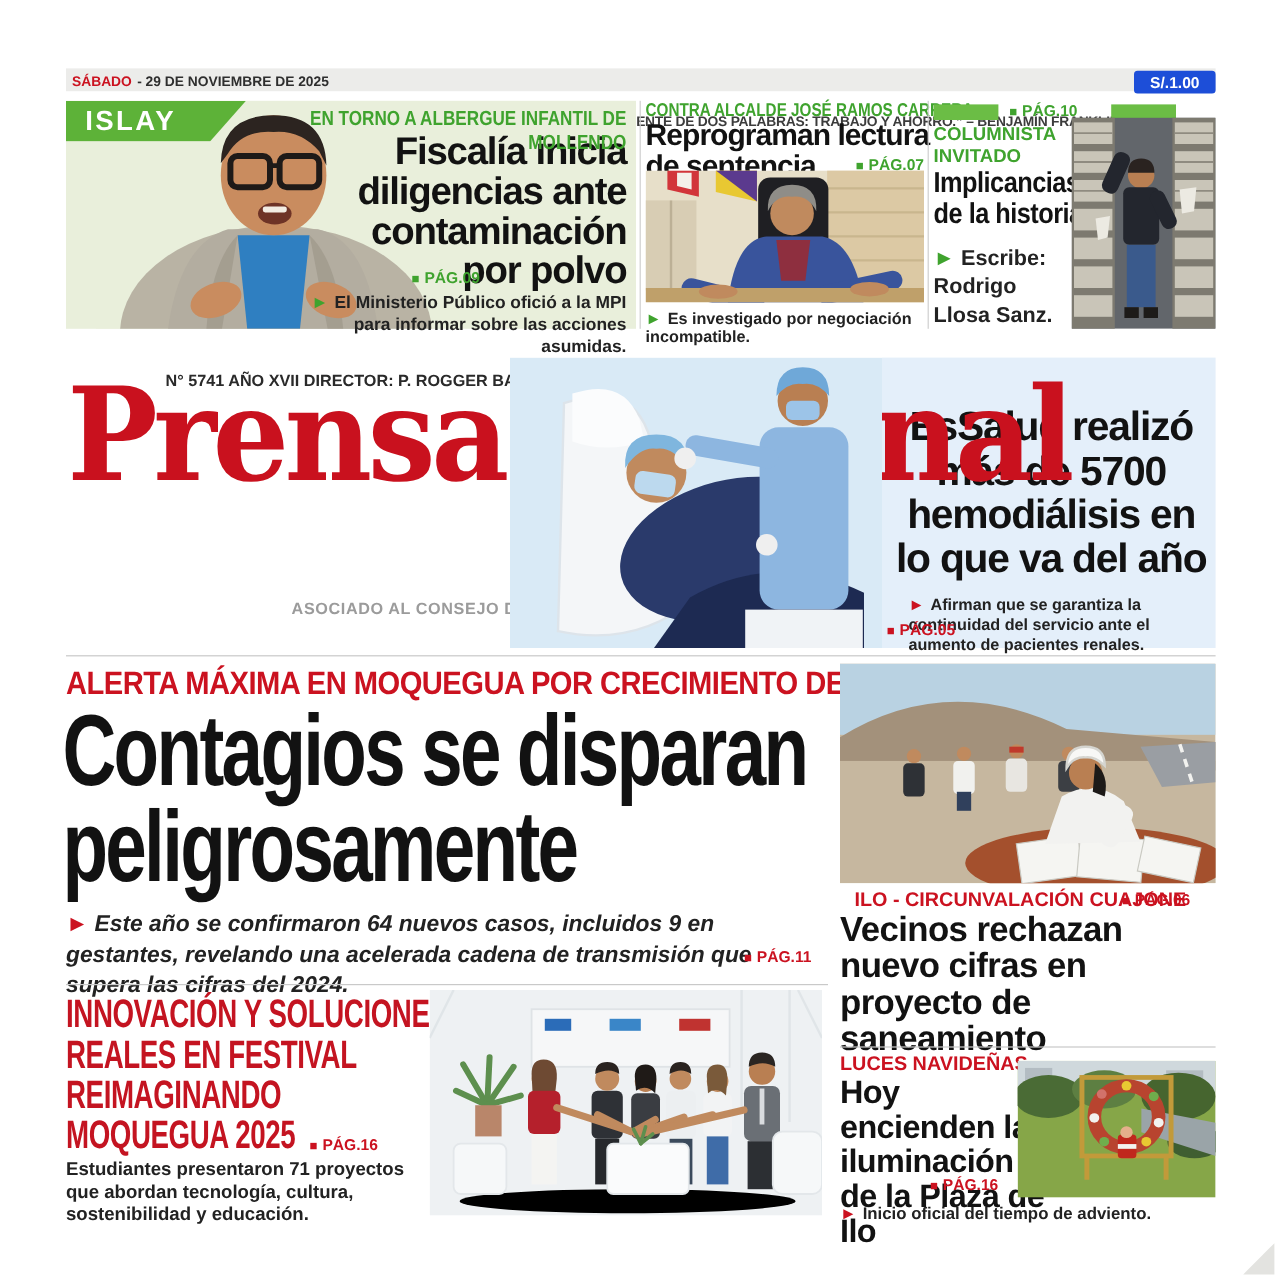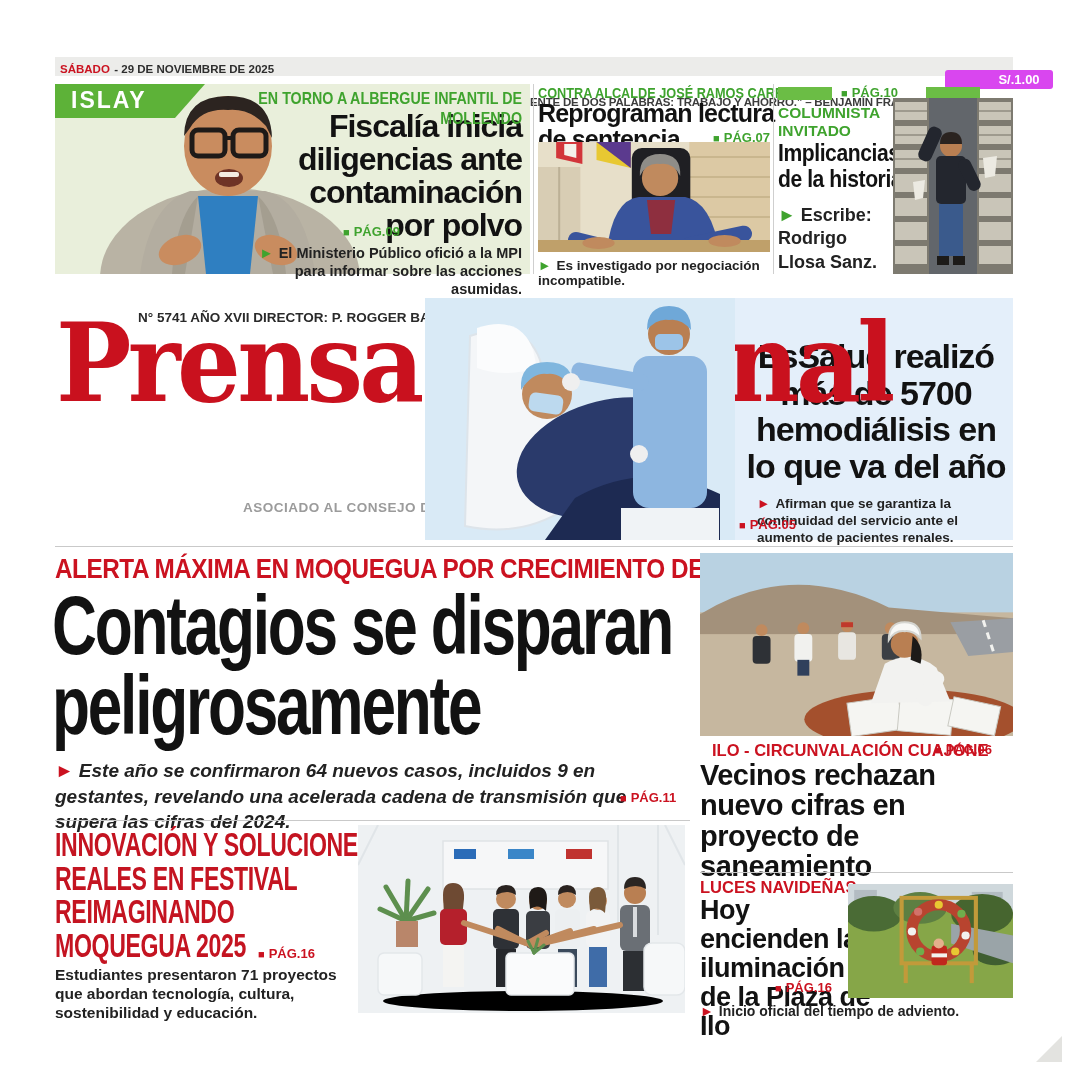--- a/index.html
+++ b/index.html
@@ -7,22 +7,22 @@
         font-family:"Liberation Sans",sans-serif;color:#1a1a1a;}
   .abs{position:absolute;}
   .b{font-weight:bold;}
   .cond{display:inline-block;transform-origin:0 0;}
   .cond-r{display:inline-block;transform-origin:100% 0;}
   
   .datebar{left:55px;top:57px;width:958px;height:19px;background:#ececea;}
   .dateday{color:#cb1220;font-weight:bold;font-size:11.5px;}
   .daterest{color:#2e2e2e;font-weight:bold;font-size:11.5px;}
   .quote{color:#3c3c3c;font-size:11.5px;font-weight:bold;letter-spacing:-0.2px;margin-top:36px;}
-  .pricebox{left:945px;top:70px;width:68px;height:19px;background:#d946ef;border-radius:3px;
-            color:#fff;font-weight:bold;font-size:13px;text-align:center;line-height:19px;padding-left:40px;}
+  .pricebox{left:945px;top:59px;width:68px;height:19px;background:#1d4ed8;border-radius:3px;
+            color:#fff;font-weight:bold;font-size:13px;text-align:center;line-height:19px;}
   
   .green-panel{left:55px;top:84px;width:475px;height:190px;background:#e9efdb;}
   .flag{left:0;top:0;width:150px;height:34px;background:#5db238;
         clip-path:polygon(0 0,100% 0,80% 100%,0 100%);color:#fff;font-weight:bold;
         font-size:23px;letter-spacing:2px;line-height:33px;padding-left:16px;box-sizing:border-box;}
   .kg{color:#3fa32e;font-weight:bold;}
   .kr{color:#cb1220;font-weight:bold;}
   .hl{font-weight:800;color:#121212;}
   .pag{font-weight:bold;font-size:13px;}
   .pag .sq{font-size:11px;margin-right:4px;}

